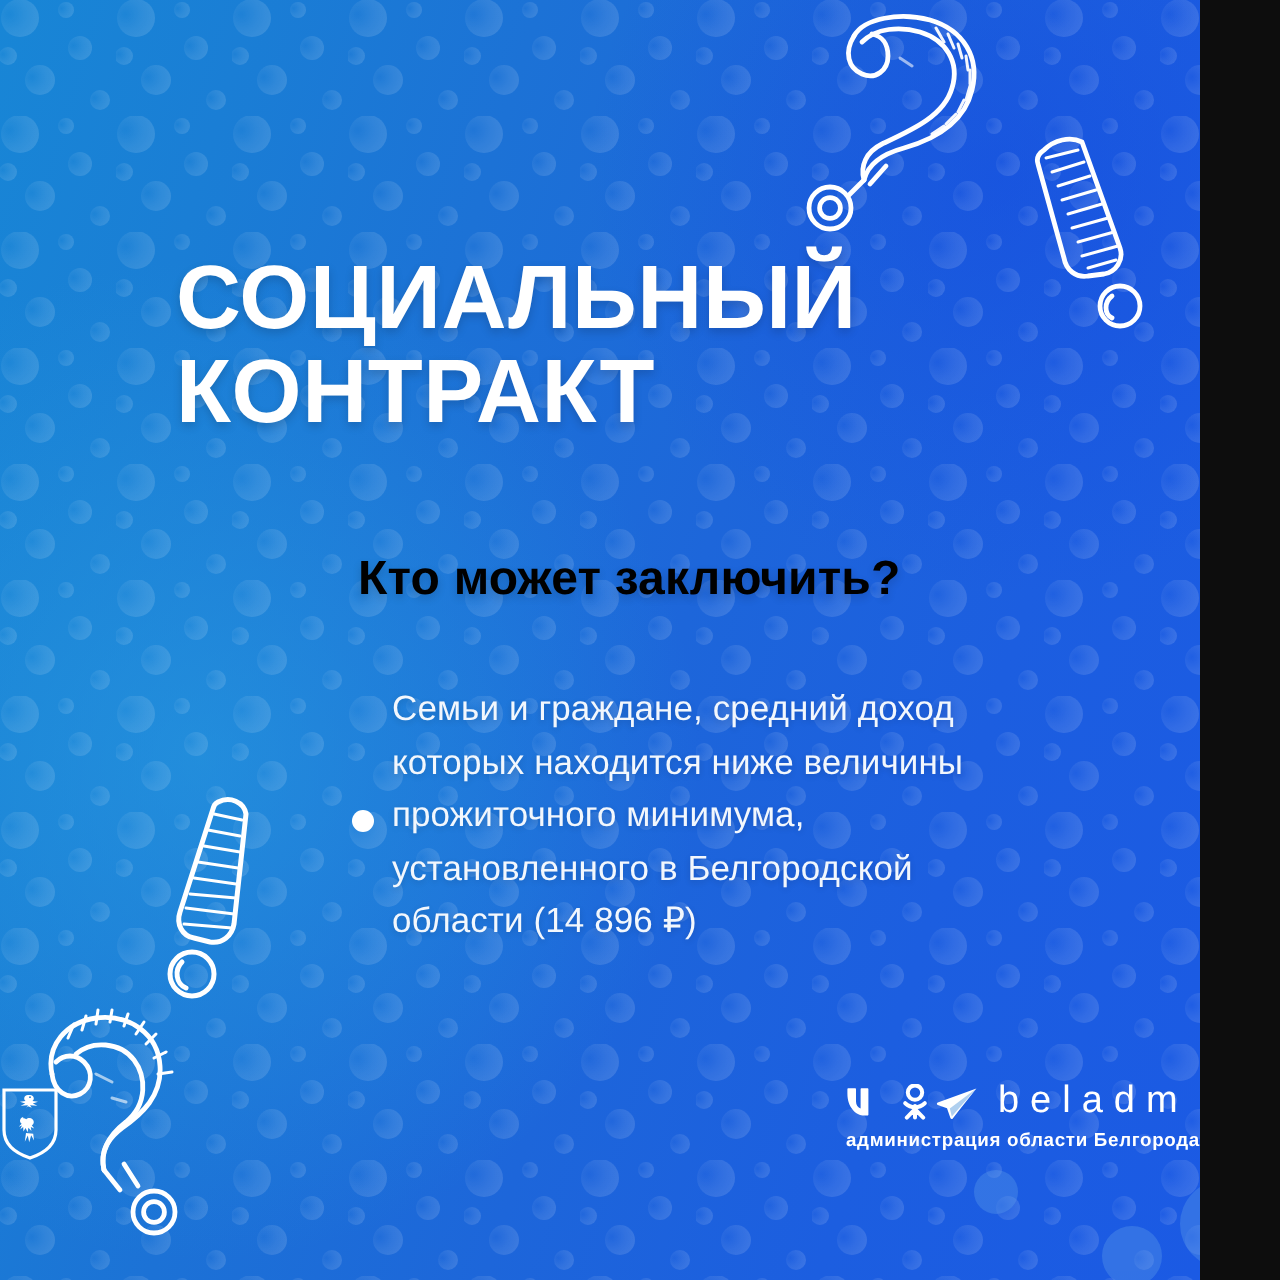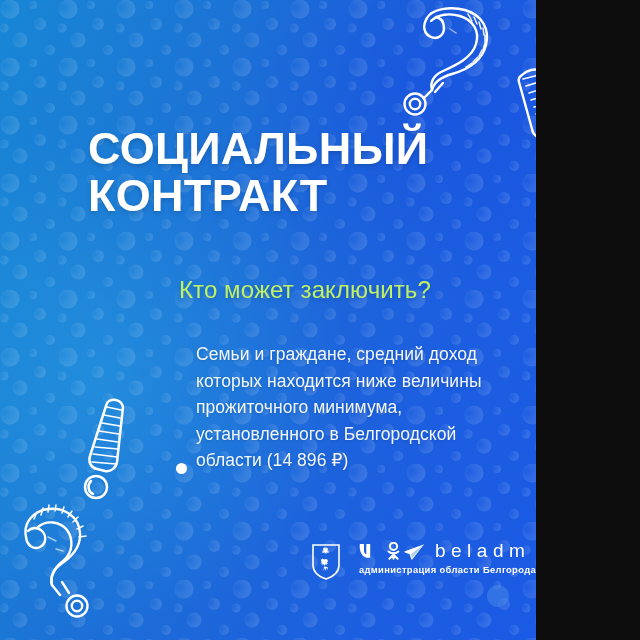--- a/index.html
+++ b/index.html
@@ -3,21 +3,21 @@
 <meta charset="utf-8">
 <title>Социальный контракт</title>
 <style>
   html, body {
     margin: 0;
     padding: 0;
     background: #0d0d0d;
   }
   #poster {
     position: relative;
-    width: 536px;
+    width: 600px;
     height: 640px;
     overflow: hidden;
     font-family: "Liberation Sans", "DejaVu Sans", sans-serif;
     background: #1a76d2;
     user-select: none;
   }
 
   
   .bg-base {
     position: absolute;
@@ -78,33 +78,33 @@
     font-weight: 700;
     letter-spacing: 0.3px;
     text-shadow: 0 2px 5px rgba(0,0,0,0.16);
     white-space: pre-line;
   }
   .subtitle {
     position: absolute;
     left: 179px;
     top: 276px;
     width: 420px;
-    color: #bef264;
+    color: #000000;
     font-size: 24px;
-    font-weight: 400;
+    font-weight: 700;
     letter-spacing: 0.1px;
     text-shadow: 0 2px 4px rgba(0,0,0,0.16);
   }
   .bullet-row {
     position: absolute;
     left: 176px;
     top: 341px;
     width: 380px;
     display: flex;
-    align-items: flex-end;
+    align-items: center;
     gap: 9px;
   }
   .bullet-dot {
     flex: 0 0 auto;
     width: 11px;
     height: 11px;
     border-radius: 50%;
     background: #ffffff;
     margin-top: 7px;
   }
@@ -118,21 +118,21 @@
     white-space: pre-line;
   }
 
   
   .logo {
     position: absolute;
     left: 0;
     right: 0;
     top: 536px;
     display: flex;
-    justify-content: flex-end;
+    justify-content: space-between;
     align-items: flex-start;
     gap: 18px;
   }
   .logo-crest { flex: 0 0 auto; width: 30px; height: 44px; }
   .logo-crest svg { display: block; }
   .logo-right {
     display: flex;
     flex-direction: column;
     align-items: flex-start;
     padding-top: 4px;

